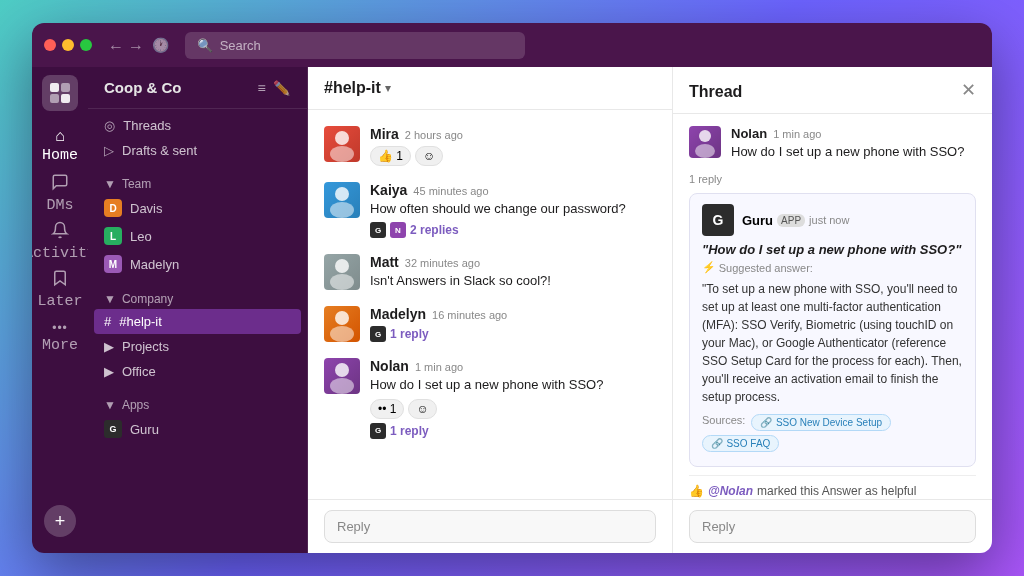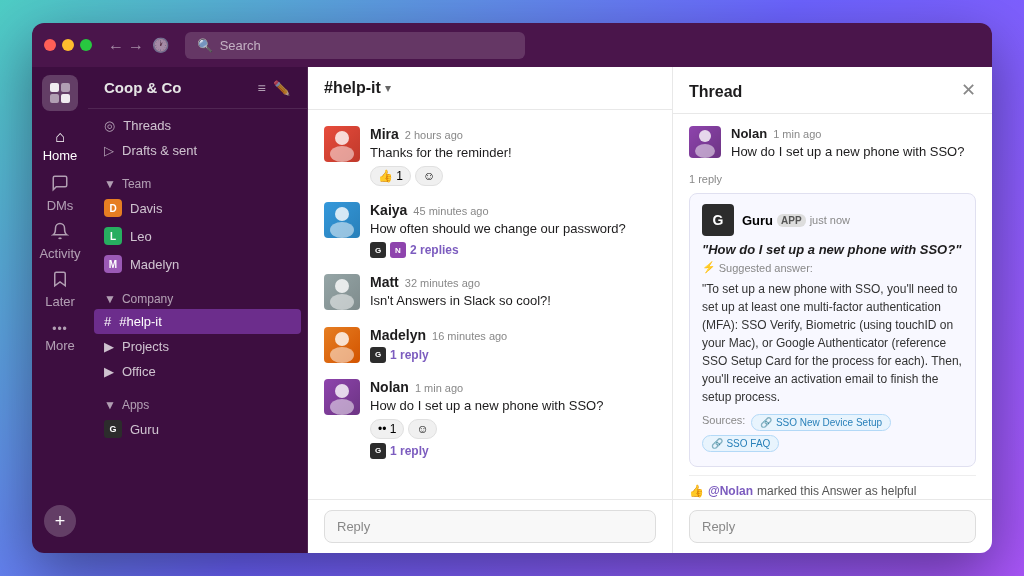--- a/index.html
+++ b/index.html
@@ -122,21 +122,21 @@
       gap: 2px;
       color: rgba(255,255,255,0.6);
       cursor: pointer;
       border-radius: 8px;
       font-size: 10px;
     }
     .sidebar-icon.active {
       color: white;
     }
     .sidebar-icon .icon-symbol { font-size: 16px; }
-    .sidebar-icon .icon-label { font-size: 13px; }
+    .sidebar-icon .icon-label { font-size: 15px; font-family: Liberation Mono, monospace; }
     .sidebar-icon-add {
       width: 32px;
       height: 32px;
       border-radius: 50%;
       background: rgba(255,255,255,0.2);
       display: flex;
       align-items: center;
       justify-content: center;
       color: white;
       font-size: 18px;
@@ -414,21 +414,21 @@
       align-items: center;
       gap: 4px;
     }
     .guru-name { font-weight: 700; font-size: 13px; }
     .app-badge {
       background: #ddd;
       border-radius: 6px;
       padding: 1px 4px;
       font-size: 10px;
       color: #555;
-      font-weight: 700;
+      font-weight: 400;
     }
     .guru-time { font-size: 11px; color: #888; text-align: right; }
     .guru-question {
       font-weight: 700;
       font-size: 13px;
       color: #1d1c1d;
       margin-bottom: 4px;
       font-style: italic;
     }
     .suggested-label {
@@ -465,21 +465,21 @@
     .sources-label { font-size: 11px; color: #888; margin-right: 2px; }
     .helpful-row {
       display: flex;
       align-items: center;
       gap: 4px;
       padding: 8px 0 0;
       border-top: 1px solid #eee;
       font-size: 12px;
       color: #555;
     }
-    .helpful-row .mention { color: #7c5cbf; font-weight: 600; }
+    .helpful-row .mention { color: #7c5cbf; font-weight: 600; font-style: italic; }
     .thread-reply-input {
       padding: 10px 16px;
       border-top: 1px solid #e8e8e8;
     }
     .thread-input-box {
       border: 1px solid #ddd;
       border-radius: 8px;
       padding: 8px 12px;
       font-size: 13px;
       color: #888;
@@ -633,21 +633,20 @@
             <svg width="36" height="36" viewBox="0 0 36 36">
                 <circle cx="18" cy="12" r="7" fill="rgba(255,255,255,0.8)"></circle>
                 <ellipse cx="18" cy="28" rx="12" ry="8" fill="rgba(255,255,255,0.5)"></ellipse>
               </svg>
           </div>
           <div class="msg-content">
             <div class="msg-header">
               <span class="msg-username">Mira</span>
               <span class="msg-time">2 hours ago</span>
             </div>
-            <div class="msg-text">Thanks for the reminder!</div>
             <div class="msg-reactions">
               <button class="reaction-btn">👍 1</button>
               <button class="reaction-btn">☺</button>
             </div>
           </div>
         </div>
 
         <div class="message">
           <div class="msg-avatar av-kaiya" style="background:linear-gradient(135deg,#3498db,#2980b9);">
             <svg width="36" height="36" viewBox="0 0 36 36">

